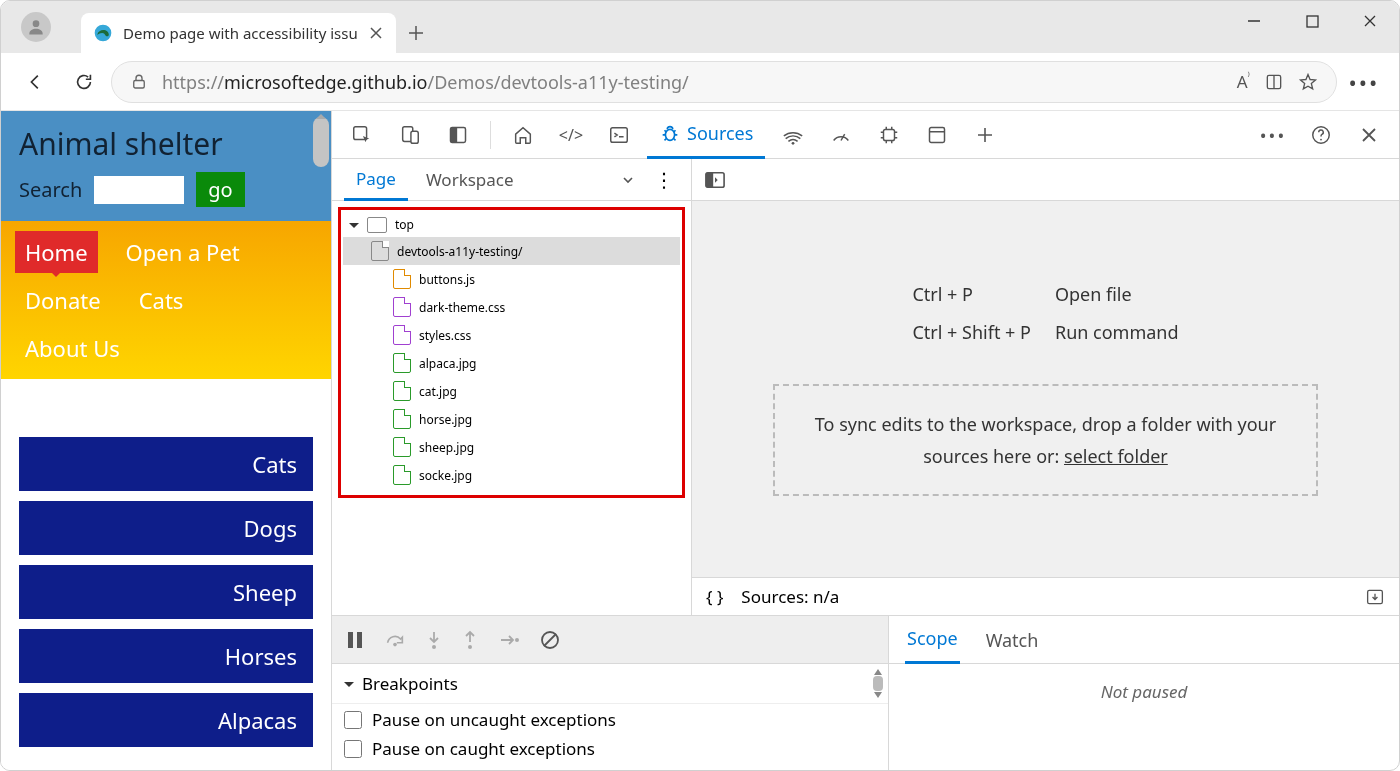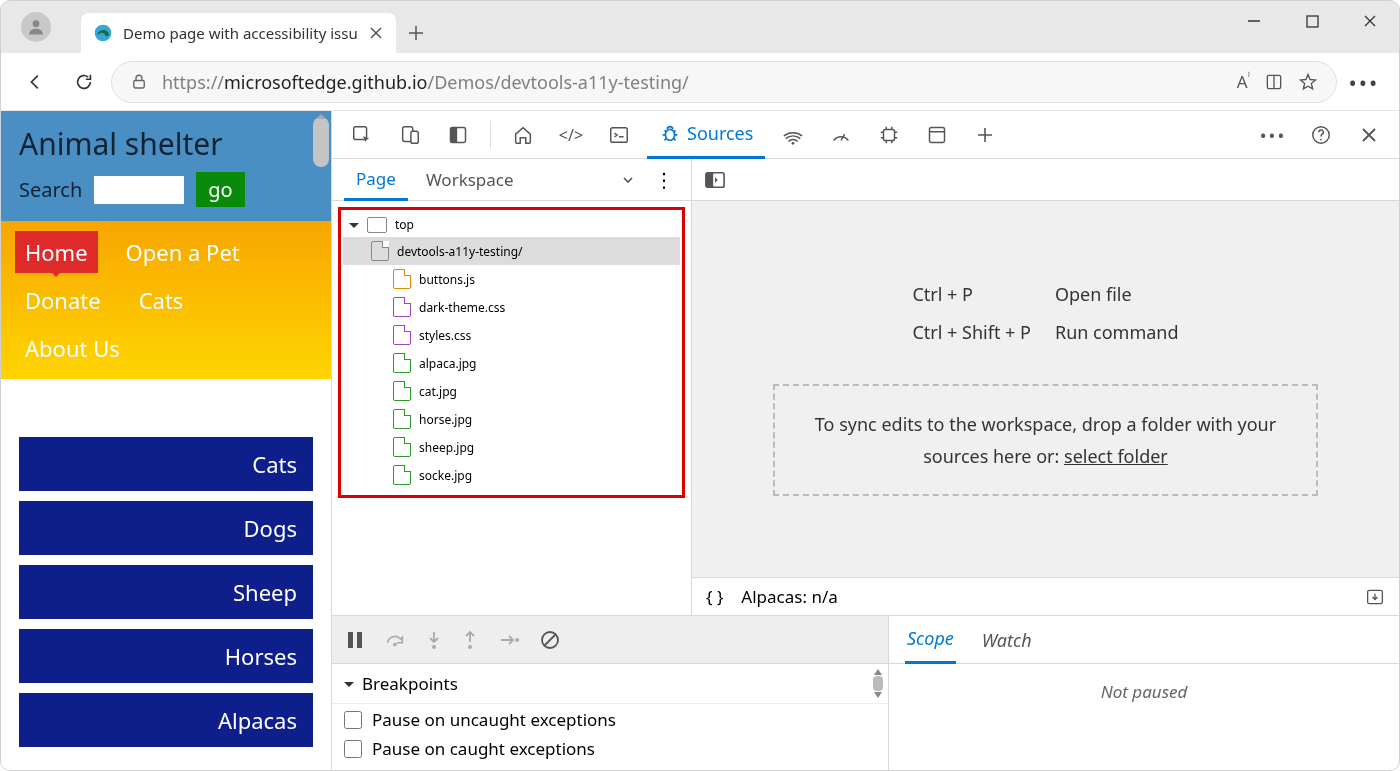--- a/index.html
+++ b/index.html
@@ -92,21 +92,21 @@
 .dbg-controls .ctl { color:#444; cursor:pointer; }
 .dbg-controls .ctl.dis { color:#aaa; }
 .bp-section { display:flex; align-items:center; gap:8px; padding:8px 12px; font-size:17px; border-bottom:1px solid #eee; position:relative; }
 .bp-section .scroll-ind { position:absolute; right:4px; top:4px; bottom:4px; width:12px; display:flex; flex-direction:column; justify-content:space-between; align-items:center; }
 .bp-opts { padding:4px 12px 10px; font-size:17px; display:flex; flex-direction:column; gap:6px; }
 .bp-opts label { display:flex; align-items:center; gap:10px; }
 .bp-opts input { width:18px; height:18px; }
 .dbg-right { width:510px; }
 .dbg-tabs { height:48px; border-bottom:1px solid #d8d8d8; display:flex; align-items:center; padding:0 16px; gap:24px; font-size:18px; }
 .dbg-tabs .dt.active { color:#0078d4; border-bottom:3px solid #0078d4; padding:11px 2px; }
-.dbg-tabs .dt { color:#555; cursor:pointer; padding:11px 2px;font-style:italic; }
+.dbg-tabs .dt { color:#555; cursor:pointer; padding:11px 2px; }
 .not-paused { text-align:center; color:#666; font-style:italic; font-size:17px; padding:16px; }
 
 svg { display:block; }
 </style>
 </head>
 <body>
 
 <div class="titlebar">
   <div class="avatar">
     <svg viewBox="0 0 24 24">
@@ -373,21 +373,21 @@
             <div class="k">Ctrl + Shift + P</div>
             <div>Run command</div>
           </div>
           <div class="dropzone">
             <div>To sync edits to the workspace, drop a folder with your</div>
             <div><span>sources here or: </span><span class="sf">select folder</span></div>
           </div>
         </div>
         <div class="coverage-bar">
           <span style="font-size:17px">{ }</span>
-          <span>Alpacas: n/a</span>
+          <span>Sources: n/a</span>
           <svg class="r" width="20" height="18" viewBox="0 0 24 22">
               <rect x="3" y="3" width="18" height="16" rx="2" fill="none" stroke="#555" stroke-width="1.6"></rect>
               <path d="M12 7v6m-3-2l3 3 3-3" fill="none" stroke="#555" stroke-width="1.6"></path>
             </svg>
         </div>
       </div>
     </div>
 
     <div class="dt-bottom">
       <div class="dbg-left">

